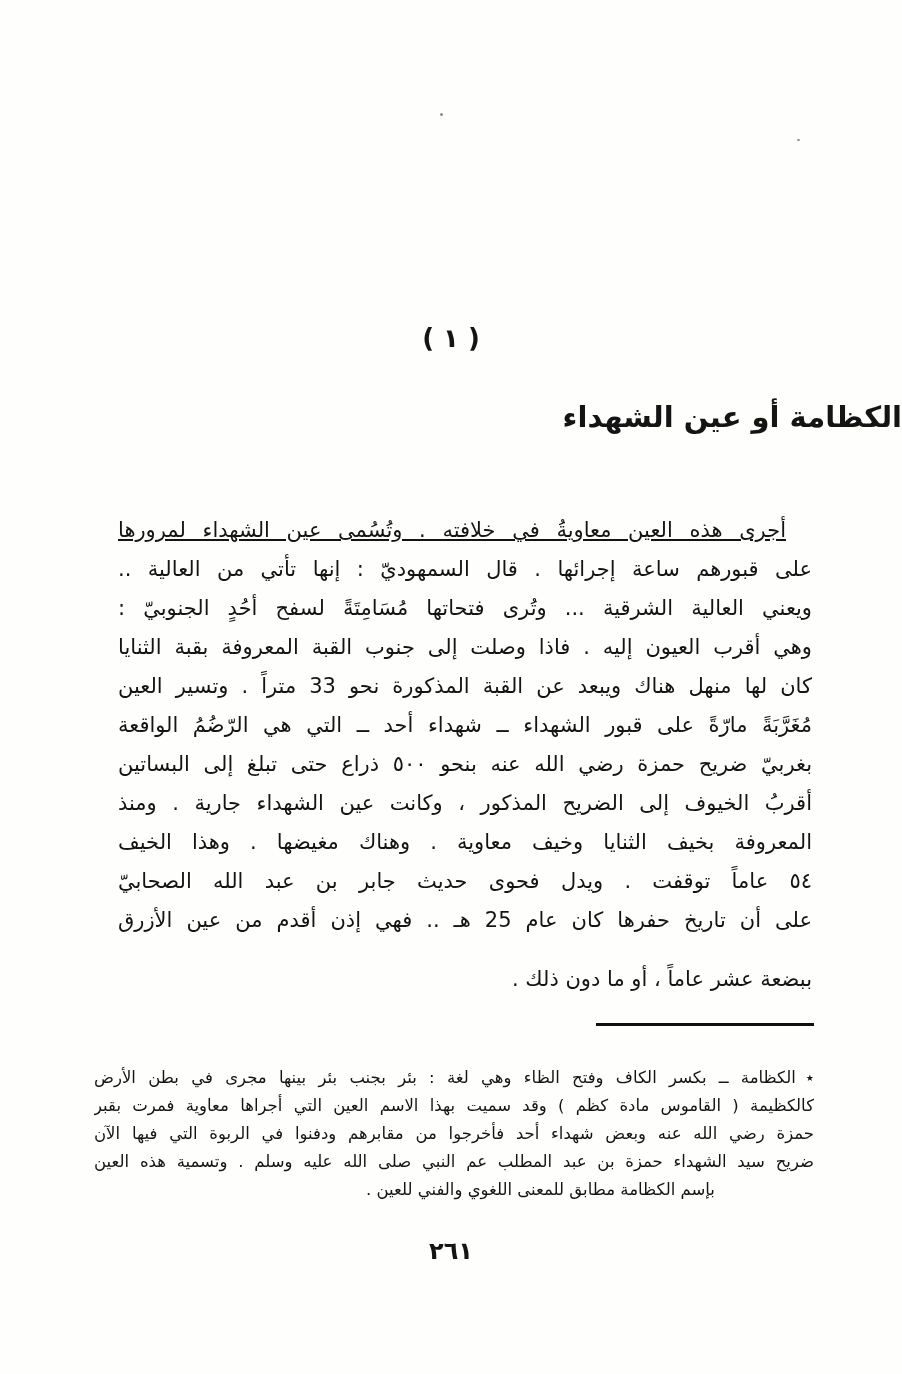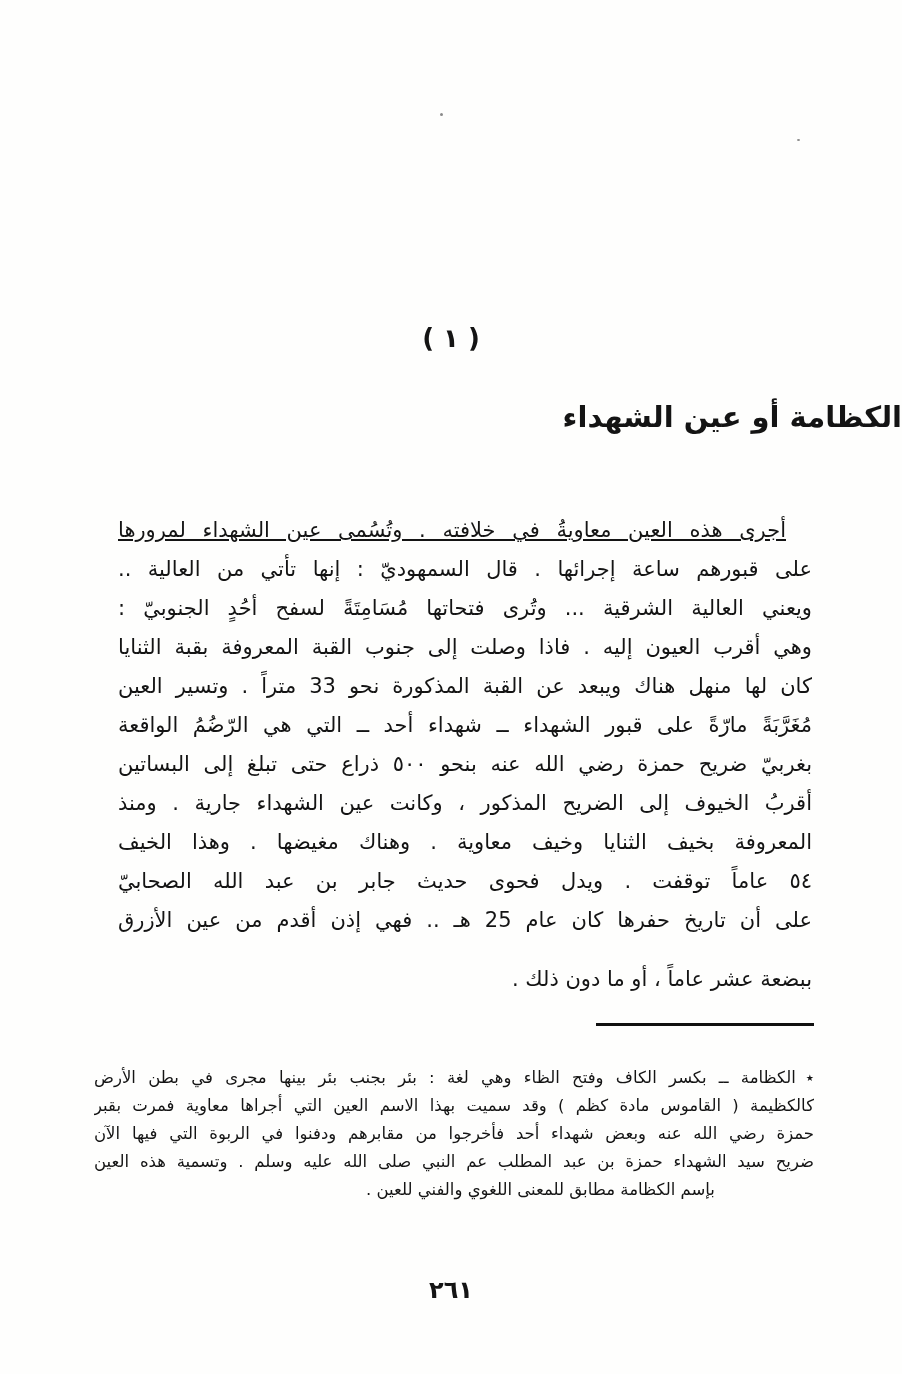--- a/index.html
+++ b/index.html
@@ -82,21 +82,21 @@
     display: inline-block;
     margin-left: 10px;
     font-size: 15px;
   }
   .fn-line.fn-last {
     text-align-last: left;
     padding-left: 272px;
   }
   .page-number {
     position: absolute;
-    top: 1276px; left: 0; right: 0;
+    top: 1237px; left: 0; right: 0;
     text-align: center;
     font-size: 24px;
     font-weight: bold;
     letter-spacing: 9px;
   }
 </style>
 </head>
 <body>
 
 <div class="page">

